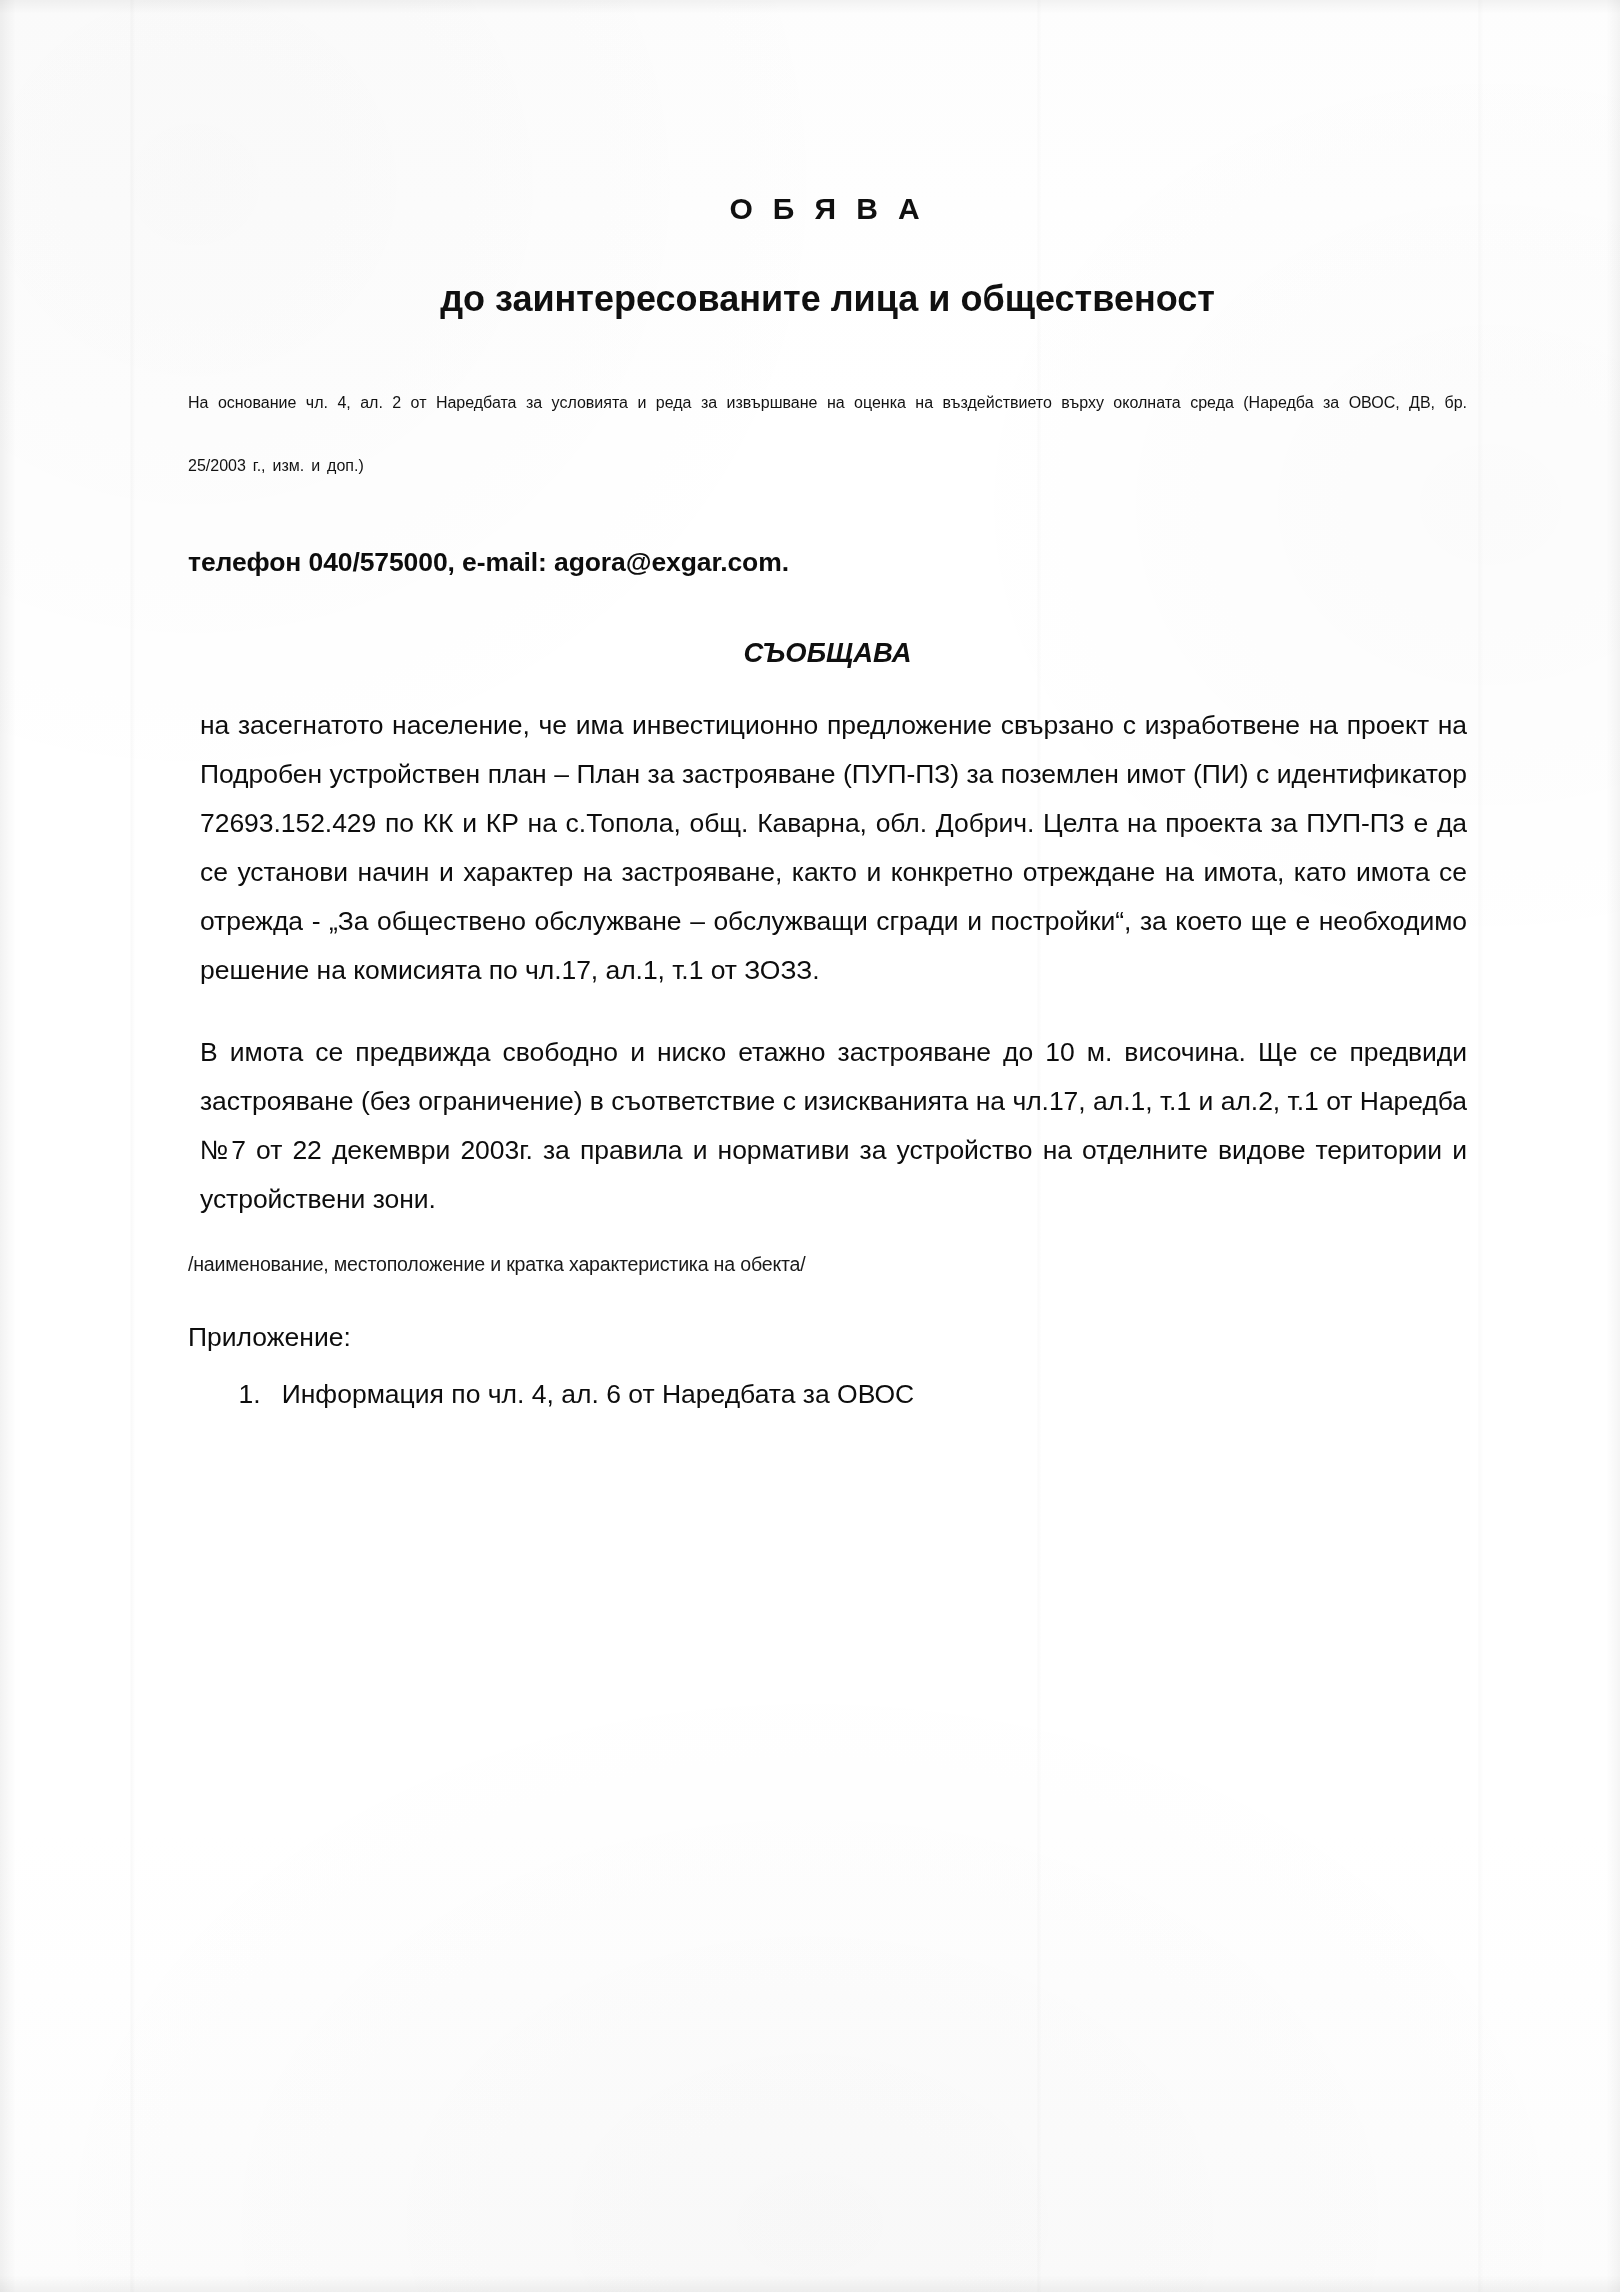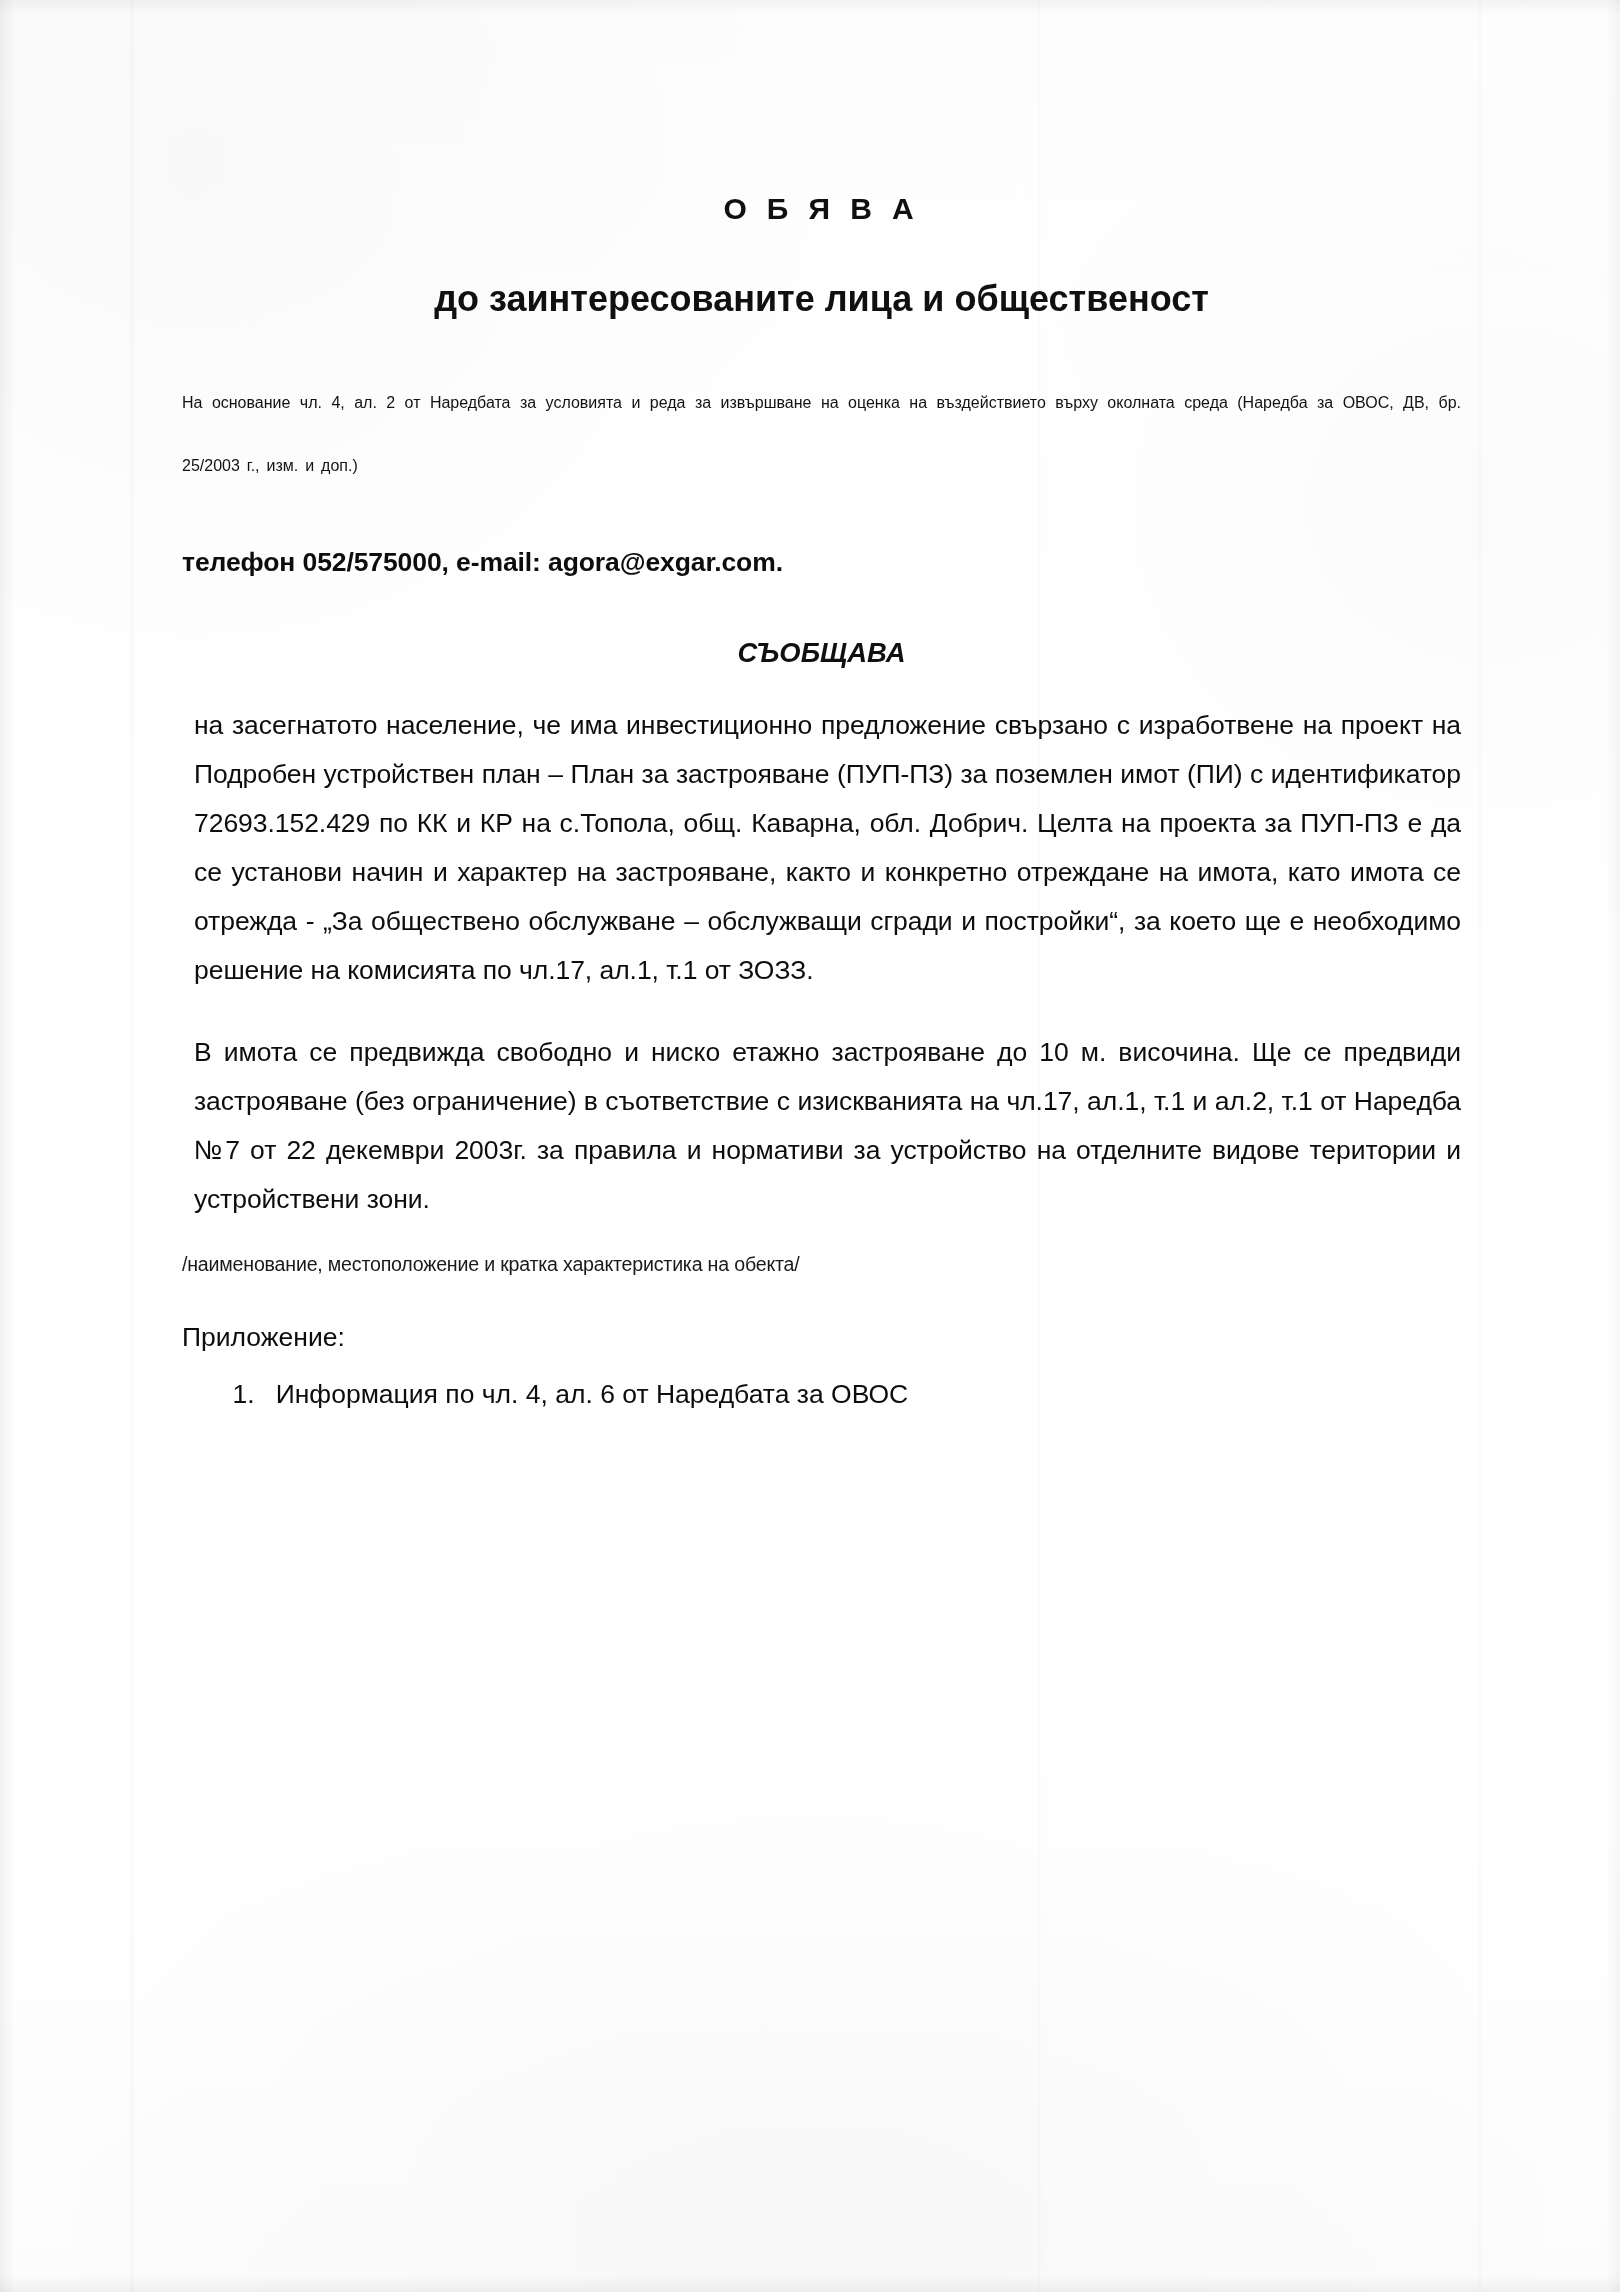--- a/index.html
+++ b/index.html
@@ -34,21 +34,21 @@
     inset: 0;
     pointer-events: none;
     background:
       linear-gradient(90deg, rgba(0,0,0,0.0) 0 8.0%, rgba(0,0,0,0.022) 8.1%, rgba(0,0,0,0.0) 8.35%),
       linear-gradient(90deg, rgba(0,0,0,0.0) 0 64.0%, rgba(0,0,0,0.018) 64.08%, rgba(0,0,0,0.0) 64.3%),
       linear-gradient(90deg, rgba(0,0,0,0.0) 0 91.2%, rgba(0,0,0,0.02) 91.3%, rgba(0,0,0,0.0) 91.55%);
   }
 
   .content {
     position: absolute;
-    left: 182px;
+    left: 188px;
     top: 0;
     width: 1279px;
   }
 
   .doc-title {
     text-align: center;
     font-size: 30px;
     font-weight: 700;
     letter-spacing: 5.9px;
     margin-top: 192px;
@@ -183,21 +183,21 @@
 
   <div class="content">
 
     <div class="doc-title">О Б Я В А</div>
 
     <div class="doc-subtitle">до заинтересованите лица и общественост</div>
 
     <div class="legal-basis">На основание чл. 4, ал. 2 от Наредбата за условията и реда за извършване на оценка на въздействието върху околната среда (Наредба за ОВОС, ДВ, бр. 25/2003 г., изм. и доп.)</div>
 
     <div class="company-block">
-      <div>телефон 052/575000, e-mail: agora@exgar.com.</div>
+      <div>телефон 040/575000, e-mail: agora@exgar.com.</div>
     </div>
 
     <div class="announce-word">СЪОБЩАВА</div>
 
     <div class="body-par">на засегнатото население, че има инвестиционно предложение свързано с изработвене на проект на Подробен устройствен план – План за застрояване (ПУП-ПЗ) за поземлен имот (ПИ) с идентификатор 72693.152.429 по КК и КР на с.Топола, общ. Каварна, обл. Добрич. Целта на проекта за ПУП-ПЗ е да се установи начин и характер на застрояване, както и конкретно отреждане на имота, като имота се отрежда - „За обществено обслужване – обслужващи сгради и постройки“, за което ще е необходимо решение на комисията по чл.17, ал.1, т.1 от ЗОЗЗ.</div>
 
     <div class="body-par second">В имота се предвижда свободно и ниско етажно застрояване до 10 м. височина. Ще се предвиди застрояване (без ограничение) в съответствие с изискванията на чл.17, ал.1, т.1 и ал.2, т.1 от Наредба №7 от 22 декември 2003г. за правила и нормативи за устройство на отделните видове територии и устройствени зони.</div>
 
     <div class="note-small">/наименование, местоположение и кратка характеристика на обекта/</div>
 

